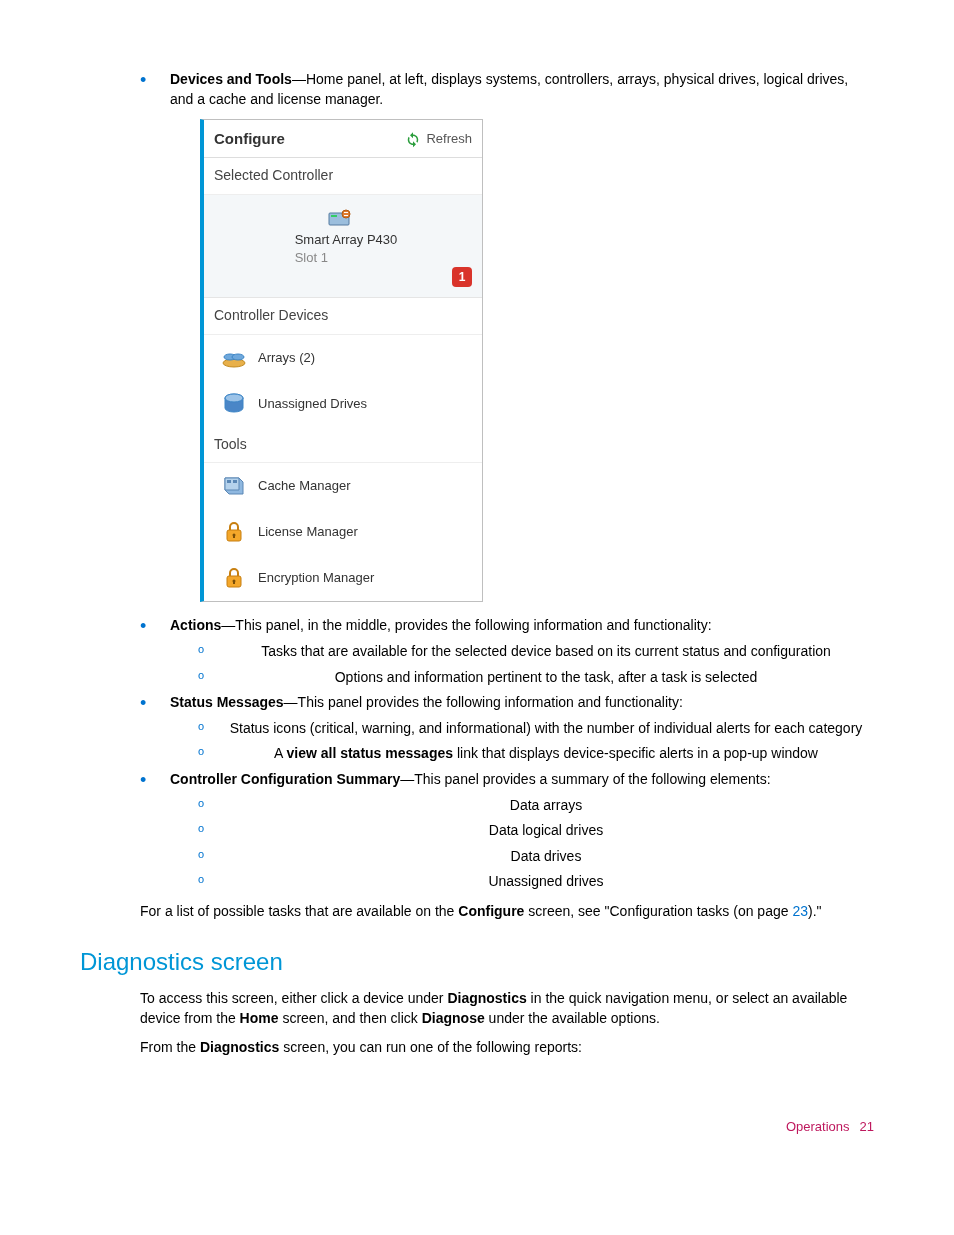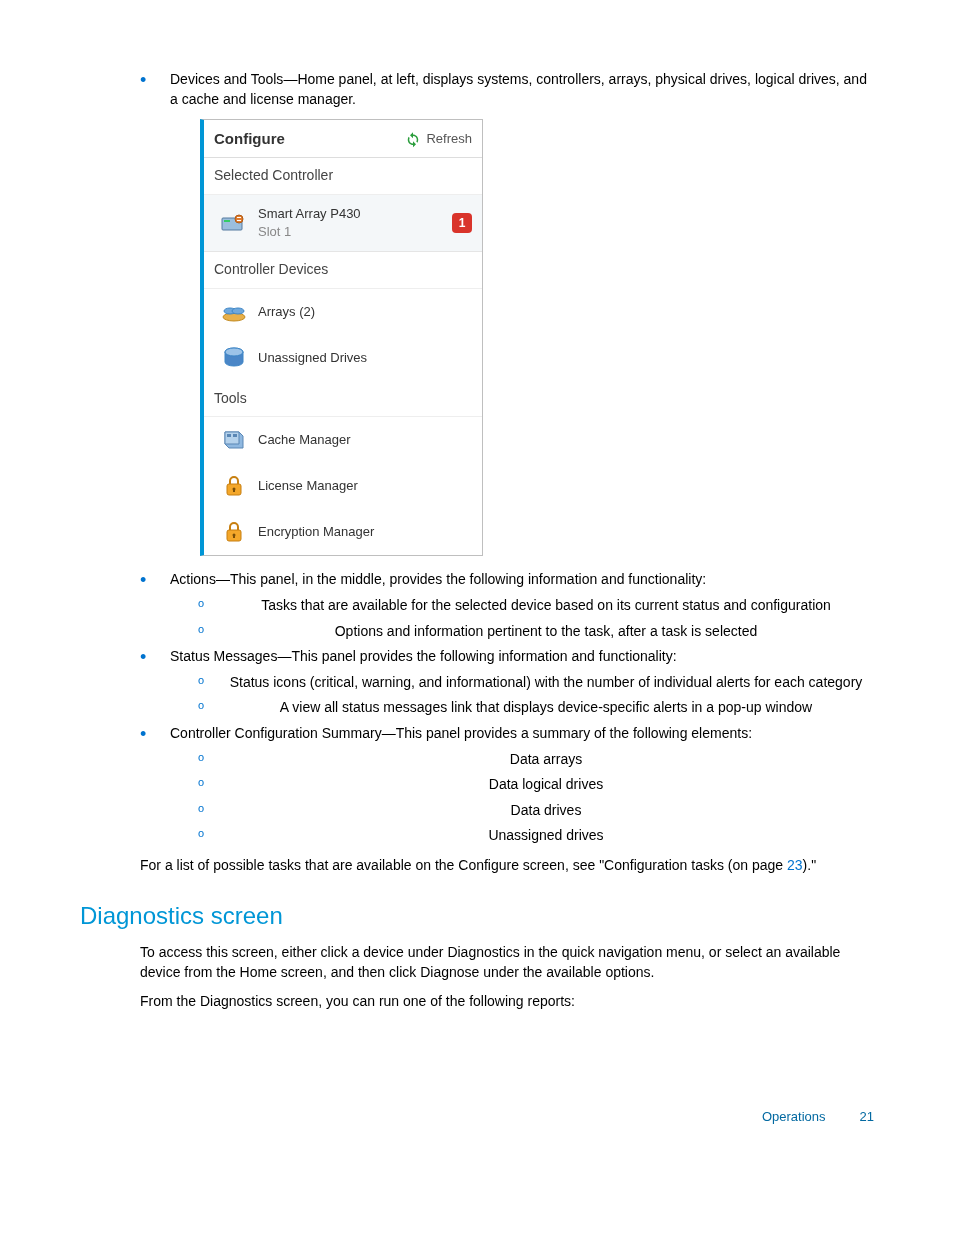--- a/index.html
+++ b/index.html
@@ -42,21 +42,21 @@
     padding-left: 20px;
   }
   ul.inner > li::before {
     content: "o";
     position: absolute;
     left: 0;
     top: 0;
     font-size: 11px;
     color:#0073cf;
   }
-  .bold { font-weight: normal; }
+  .bold { font-weight: bold; }
   .panel {
     width: 278px;
     border: 1px solid #bfbfbf;
     margin: 10px 0 14px 30px;
     font-size: 13px;
     color: #333;
     background: #fff;
     border-left: 4px solid #0096d6;
   }
   .panel-header {
@@ -88,20 +88,21 @@
     border-bottom: 1px solid #eee;
   }
   .panel-row {
     display: flex;
     align-items: center;
     padding: 10px 10px 10px 16px;
   }
   .panel-row.selected {
     background: #f4f7f9;
     border-bottom:1px solid #e5e5e5;
+    flex-direction:column;
   }
   .icon {
     width: 28px;
     height: 26px;
     display: inline-flex;
     align-items: center;
     justify-content: center;
     margin-right: 10px;
     flex-shrink: 0;
   }
@@ -128,24 +129,23 @@
   h2.diag {
     color: #0096d6;
     font-weight: normal;
     font-size: 24px;
     margin: 24px 0 10px 0;
   }
   .link { color: #0073cf; }
   .footer {
     display:flex;
     justify-content:flex-end;
-    margin-top:96px;
+    margin-top:60px;
     font-size:13px;
-    color:#0369a1;
-    gap:24px;
+    color:#be185d;
   }
   .footer .pg { margin-left:10px; }
 </style>
 </head>
 <body>
 
 <ul class="outer">
   <li>
     <span class="bold">Devices and Tools</span><span>—Home panel, at left, displays systems, controllers, arrays, physical drives, logical drives, and a cache and license manager.</span>
 

